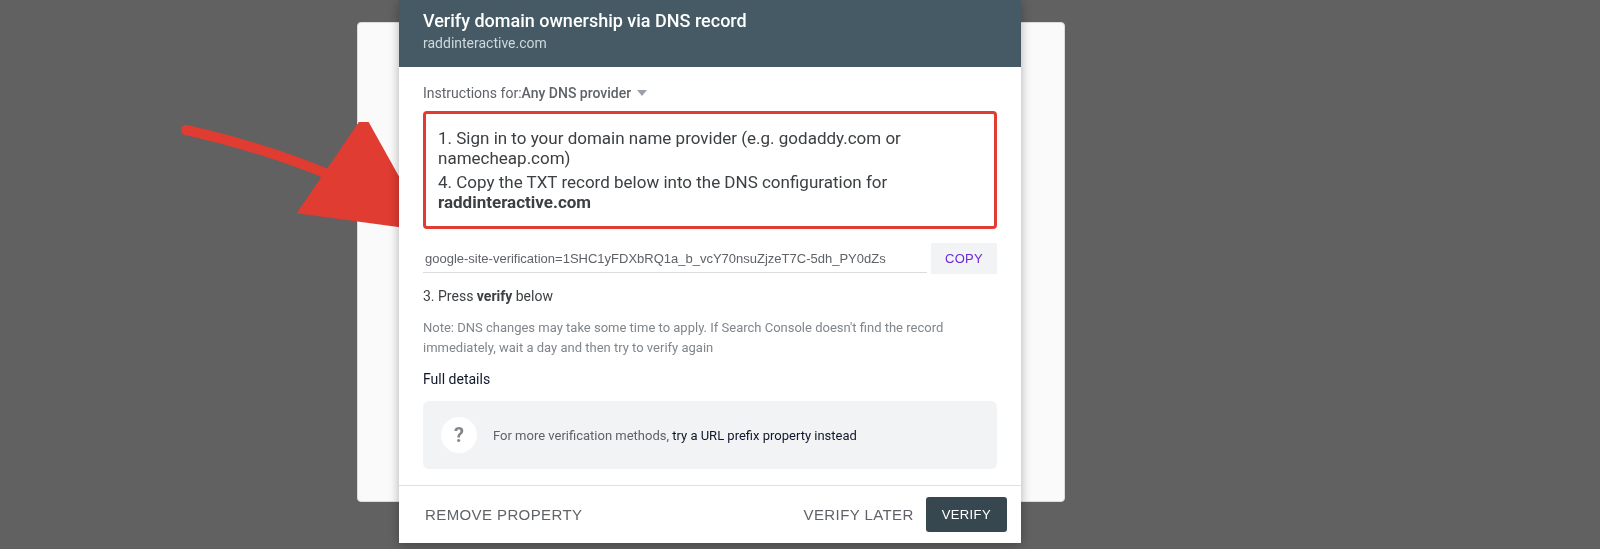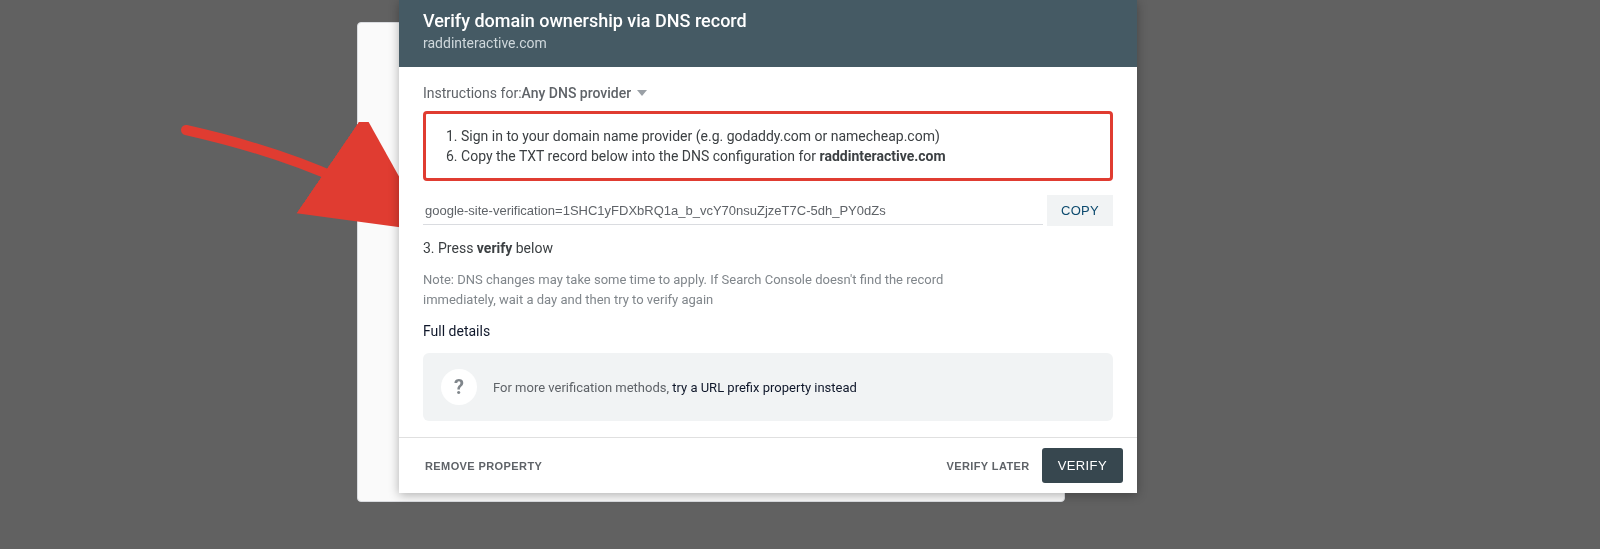--- a/index.html
+++ b/index.html
@@ -20,21 +20,21 @@
     width: 708px;
     height: 480px;
     background: #fafafa;
     border: 1px solid #dadce0;
     border-radius: 4px;
   }
   .dialog {
     position: absolute;
     left: 399px;
     top: 0;
-    width: 738px;
+    width: 622px;
     background: #fff;
     box-shadow: 0 2px 10px rgba(0,0,0,.3);
     display: flex;
     flex-direction: column;
   }
   .dialog-header {
     background: #455a64;
     color: #fff;
     padding: 10px 24px 16px 24px;
   }
@@ -51,38 +51,38 @@
     color: #5f6368; font-weight: 500; cursor: pointer;
   }
   .chev { width:0;height:0;border-left:5px solid transparent;border-right:5px solid transparent;border-top:6px solid #9aa0a6; }
   .highlight-box {
     border: 3px solid #e03c31;
     border-radius: 4px;
     padding: 10px 12px;
     margin: 4px 0 14px 0;
     color: #3c4043;
   }
-  .highlight-box .line { margin: 4px 8px; font-size: 14px; }
+  .highlight-box .line { margin: 4px 0; font-size: 17px; }
   .copy-row {
     display: flex; align-items: center; gap: 4px; margin-bottom: 14px;
   }
   .txt-field {
     flex: 1;
     font-size: 13px;
     color: #5f6368;
     padding: 6px 2px;
     border: none;
     border-bottom: 1px solid #dadce0;
     background: transparent;
     outline: none;
   }
   .copy-btn {
     background: #f1f3f4;
     border: none;
-    color: #0c4a6e;
+    color: #6d28d9;
     font-size: 13px;
     font-weight: 500;
     letter-spacing: .3px;
     padding: 8px 14px;
     cursor: pointer;
   }
   .press-verify { color: #3c4043; margin-bottom: 14px; }
   .note { color: #80868b; font-size: 13px; line-height: 1.5; margin-bottom: 14px; max-width: 540px;}
   .link { color: #0f172a; text-decoration: none; cursor: pointer; }
   .info-panel {
@@ -100,21 +100,21 @@
   }
   .info-title { color: #3c4043; font-weight: 500; margin-bottom: 2px; }
   .info-sub { color: #5f6368; font-size: 13px; }
   .dialog-actions {
     border-top: 1px solid #e0e0e0;
     padding: 10px 14px;
     display: flex; align-items: center;
   }
   .flat-btn {
     background: none; border: none;
-    color: #5f6368; font-weight: 700; font-size: 11px;
+    color: #5f6368; font-weight: 400; font-size: 15px;
     letter-spacing: .4px; padding: 10px 12px; cursor: pointer;
   }
   .spacer { flex: 1; }
   .verify-btn {
     background: #37474f; color: #fff;
     border: none; font-weight: 500; font-size: 13px;
     letter-spacing: .4px; padding: 10px 16px; border-radius: 3px;
     cursor: pointer;
   }
   .arrow {
@@ -151,21 +151,21 @@
       <span class="lbl">Instructions for:</span>
       <span class="dns-select">
         <span>Any DNS provider</span>
         <span class="chev"></span>
       </span>
     </div>
 
     <div class="highlight-box">
       <div class="line">1. Sign in to your domain name provider (e.g. godaddy.com or namecheap.com)</div>
       <div class="line">
-        <span>6. Copy the TXT record below into the DNS configuration for </span><b>raddinteractive.com</b>
+        <span>4. Copy the TXT record below into the DNS configuration for </span><b>raddinteractive.com</b>
       </div>
     </div>
 
     <div class="copy-row">
       <input class="txt-field" readonly="" value="google-site-verification=1SHC1yFDXbRQ1a_b_vcY70nsuZjzeT7C-5dh_PY0dZs" style="">
       <button class="copy-btn">COPY</button>
     </div>
 
     <div class="press-verify">
       <span>3. Press </span><b>verify</b><span> below</span>

